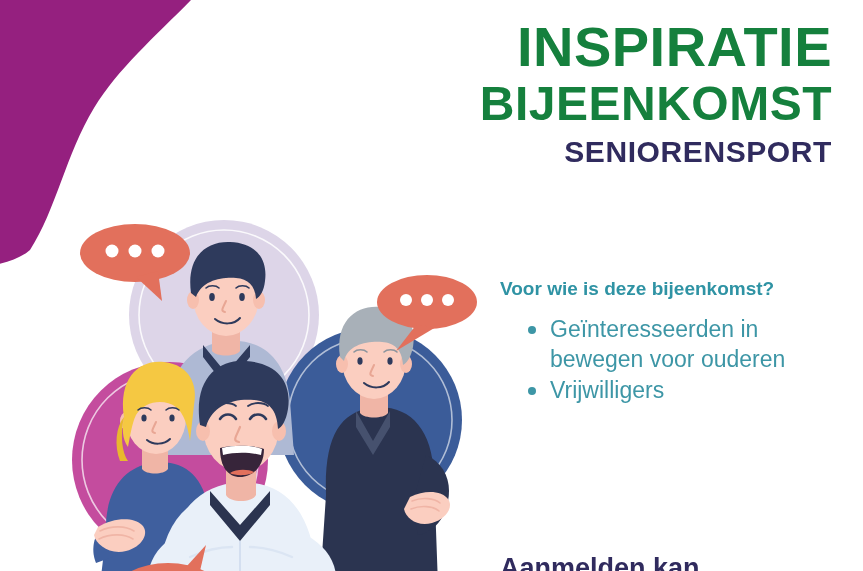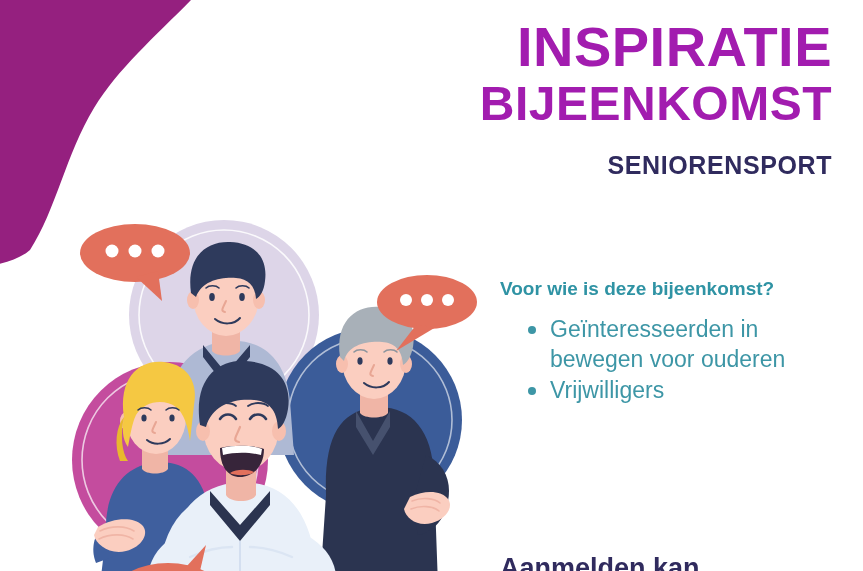--- a/index.html
+++ b/index.html
@@ -44,35 +44,35 @@
   .headline {
     position: absolute;
     right: 31px;
     top: 18px;
     width: 560px;
     text-align: right;
     z-index: 5;
   }
   .title-line-1,
   .title-line-2 {
-    color: #a21caf;
+    color: #15803d;
     font-weight: 700;
     letter-spacing: 0.5px;
     line-height: 1.04;
     white-space: nowrap;
     text-align: right;
   }
   .title-line-1 { font-size: 56px; }
   .title-line-2 { font-size: 48px; margin-top: 3px; }
   .title-sub {
     color: #302b5e;
     font-weight: 700;
-    font-size: 25px;
+    font-size: 30px;
     letter-spacing: 0.6px;
-    margin-top: 22px;
+    margin-top: 6px;
     white-space: nowrap;
   }
 
   
   .info {
     position: absolute;
     left: 500px;
     top: 278px;
     width: 350px;
     z-index: 5;

